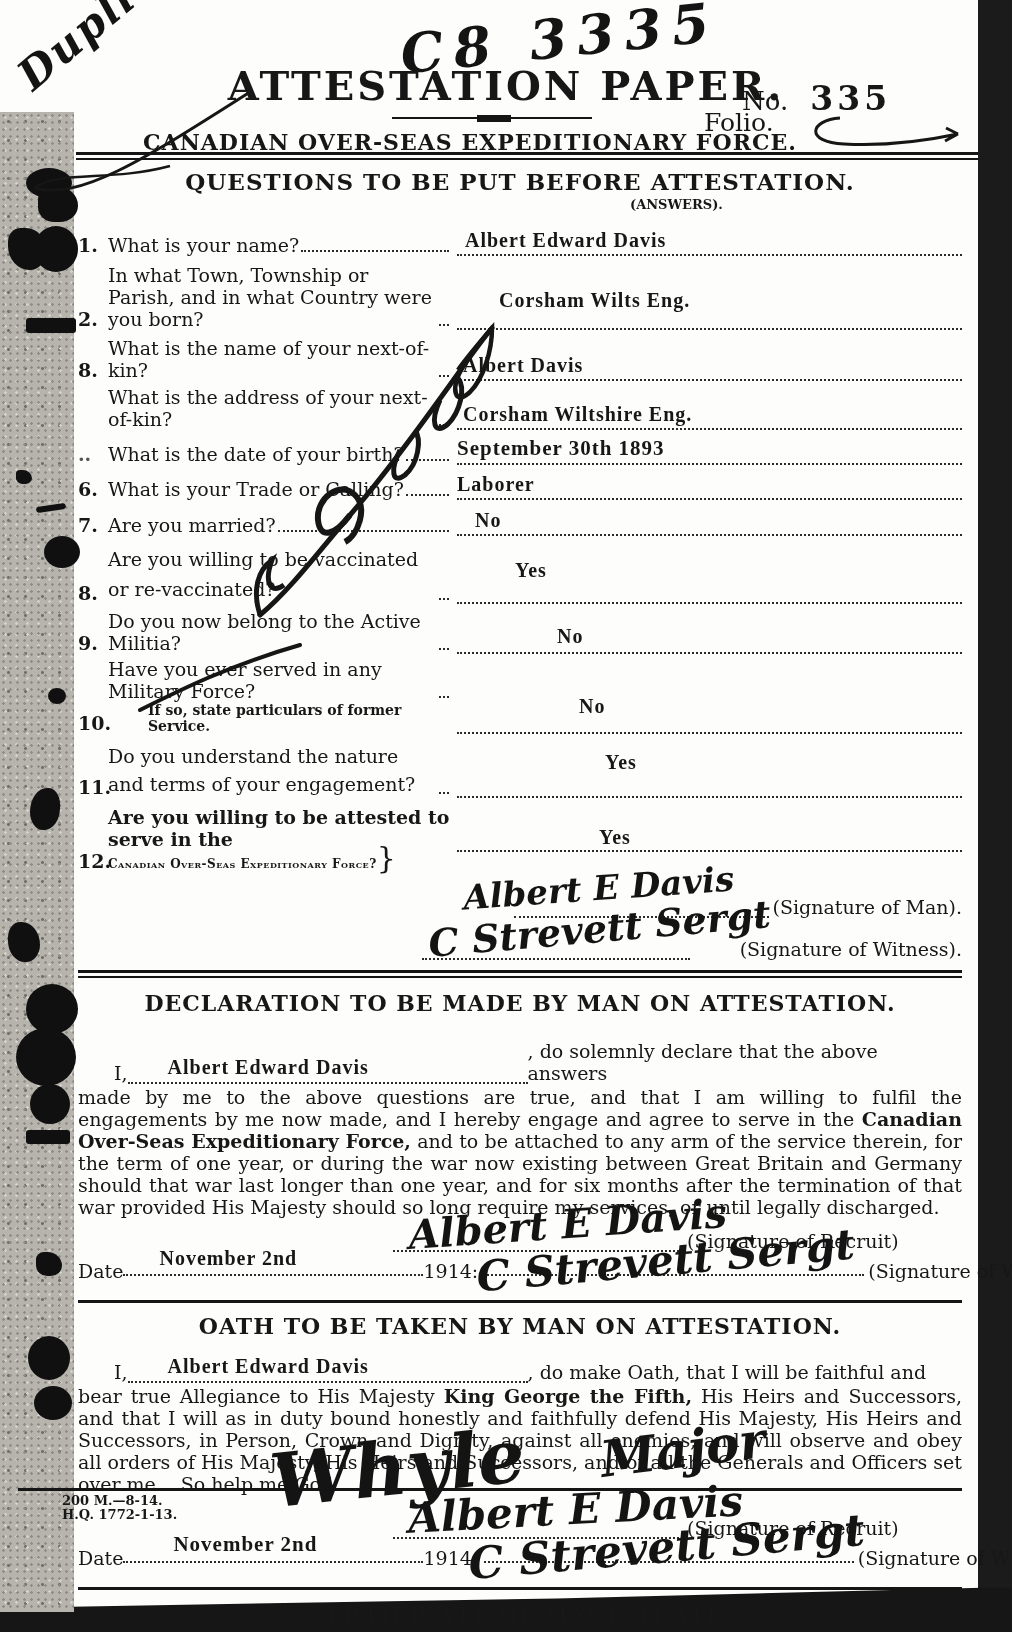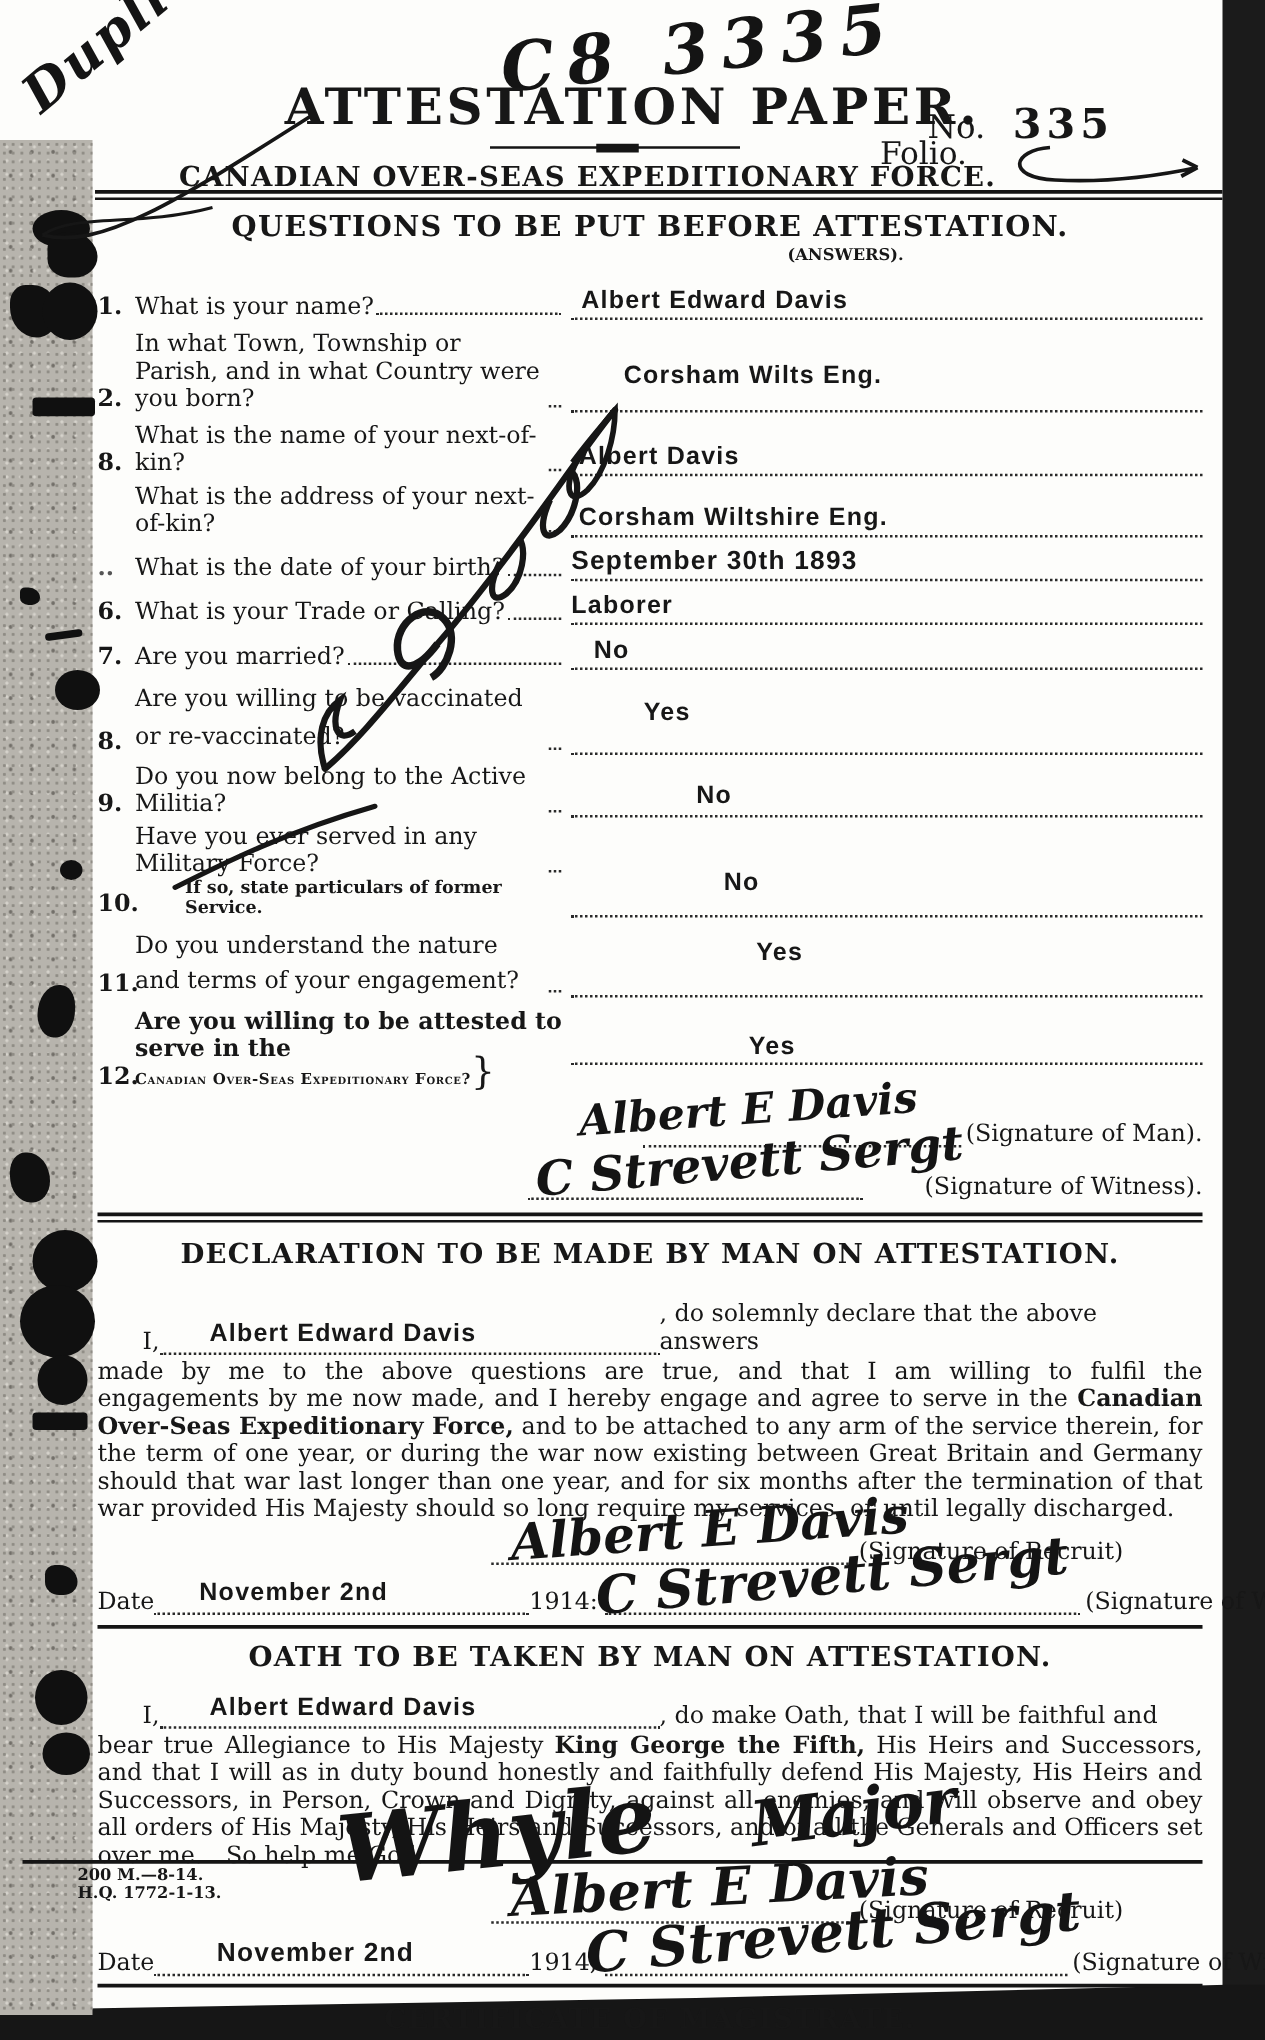--- a/index.html
+++ b/index.html
@@ -38,37 +38,37 @@
   
   .content{position:absolute;left:78px;top:168px;width:884px;}
   .q-heading{text-align:center;font-size:23px;font-weight:bold;letter-spacing:1px;}
   .answers-label{margin:2px 0 0 552px;font-size:13px;font-weight:bold;}
   .qrow{display:flex;align-items:flex-end;}
   .qnum{width:30px;font-size:19px;font-weight:bold;flex:none;text-align:left;}
   .qcell{flex:1;display:flex;align-items:flex-end;font-size:19px;padding-right:6px;}
   .qtext{max-width:345px;}
   .leader{flex:1;border-bottom:2px dotted #2a2a2a;margin:0 2px 4px 2px;min-width:10px;}
   .acell{width:505px;flex:none;border-bottom:2px dotted #2a2a2a;position:relative;}
-  .typed{font-family:Liberation Sans, sans-serif;font-weight:bold;font-size:20px;letter-spacing:1px;white-space:nowrap;}
+  .typed{font-family:Liberation Serif, serif;font-weight:bold;font-size:20px;letter-spacing:1px;white-space:nowrap;}
   .qnote{font-size:14px;font-weight:bold;margin-left:40px;}
   .smallcaps{font-variant:small-caps;letter-spacing:.5px;}
   .brace{font-size:30px;line-height:0;}
   
   .sigrow{position:relative;display:flex;align-items:flex-end;}
   .sigdots{border-bottom:2px dotted #2a2a2a;height:14px;}
   .siglabel{font-size:19px;margin-left:4px;white-space:nowrap;}
   .sig-script{position:absolute;pointer-events:none;}
   
   .sect-heading{text-align:center;font-size:22px;font-weight:bold;letter-spacing:1px;}
   .namerow{display:flex;align-items:flex-end;font-size:19px;}
   .namerow .i-label{flex:none;}
   .namedots{position:relative;flex:none;border-bottom:2px dotted #2a2a2a;}
   .namedots .typed{position:absolute;left:40px;bottom:1px;}
   .para{font-size:19px;line-height:22px;text-align:justify;}
-  .daterow{position:relative;display:flex;align-items:flex-end;font-size:19px;}
+  .daterow{position:relative;display:flex;font-size:19px;}
   .footer-print{position:absolute;left:62px;top:1494px;font-size:13px;font-weight:bold;line-height:14px;font-family:"DejaVu Serif",serif;}
   svg.overlay{position:absolute;pointer-events:none;}
 </style>
 </head>
 <body>
 
 <div class="page">
 
   <div class="right-band"></div>
   <div class="bottom-band"></div>

